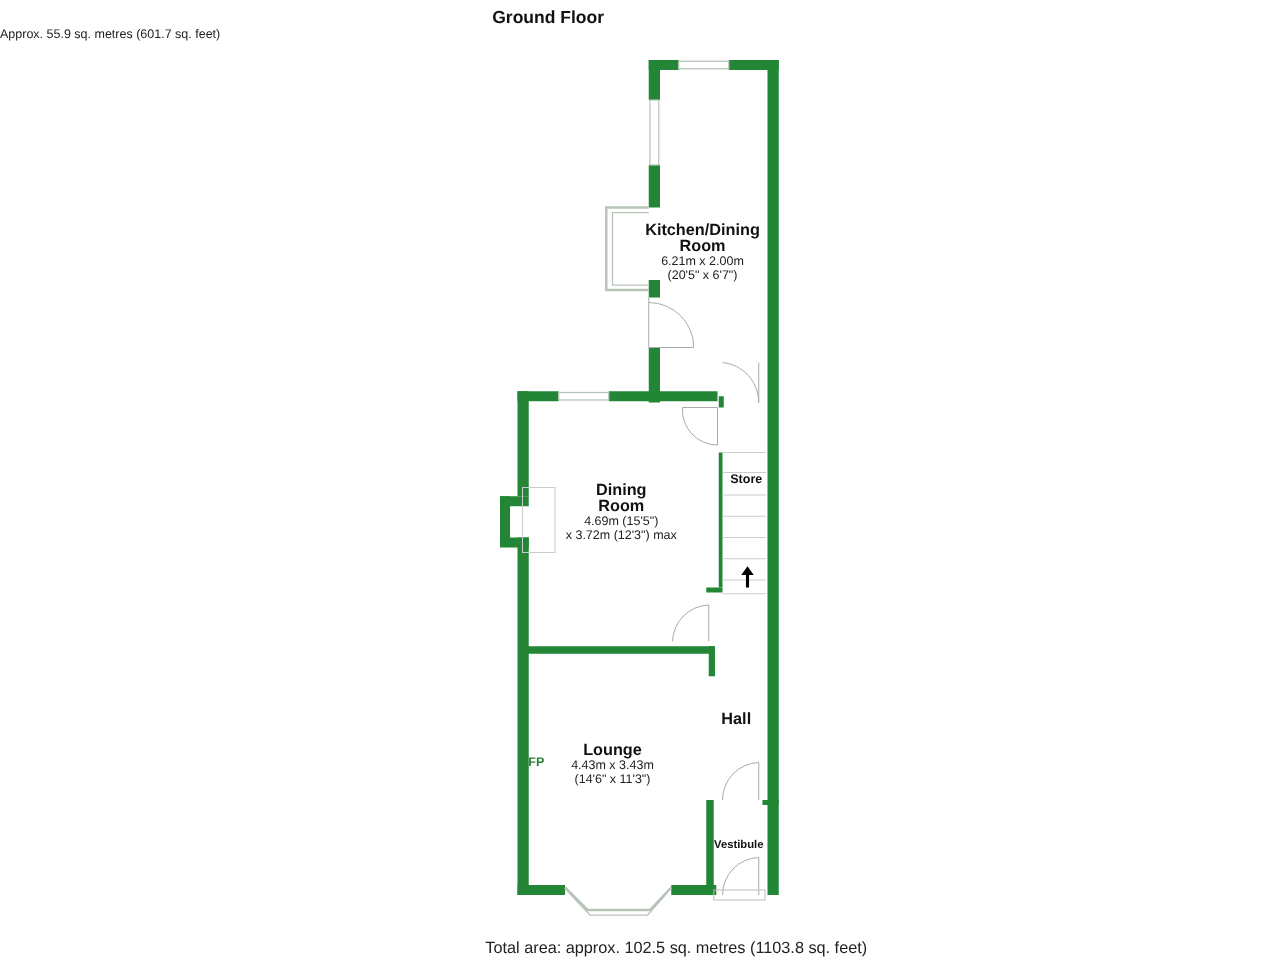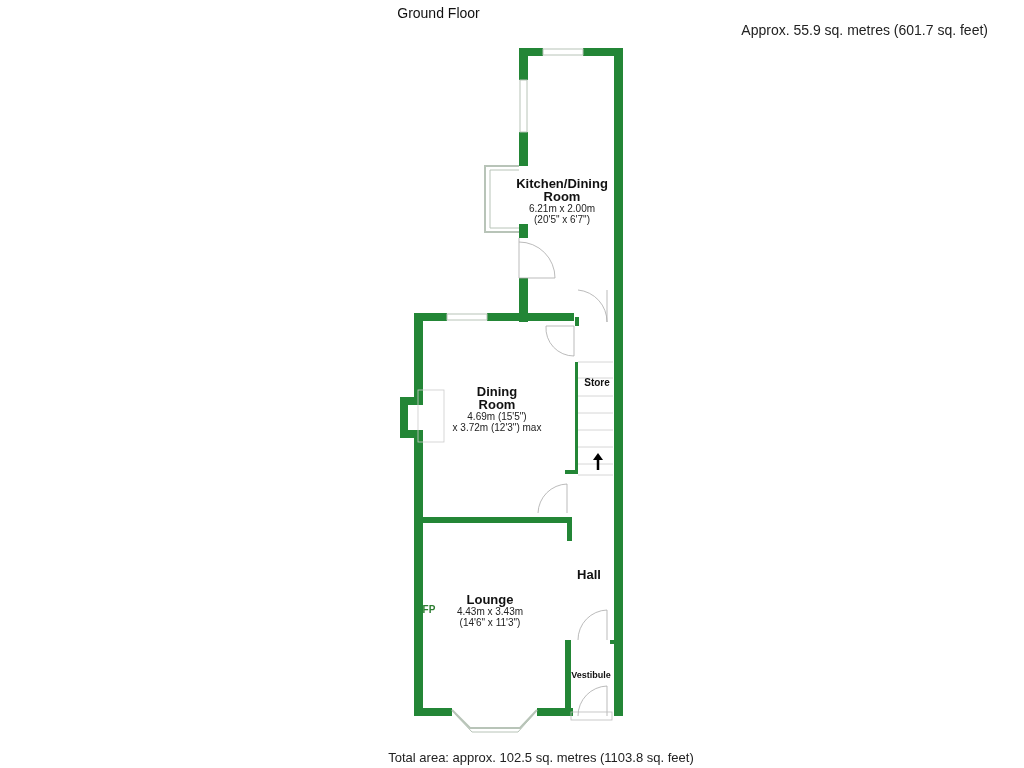--- a/index.html
+++ b/index.html
@@ -1,18 +1,18 @@
 <!DOCTYPE html>
 <html><head>
 <meta charset="utf-8">
 <style>
   html, body { margin:0; padding:0; background:#ffffff; }
   body { width:1024px; height:768px; position:relative; overflow:hidden; font-family:"Liberation Sans", sans-serif; }
-  .title { position:absolute; left:0; width:877px; top:5px; text-align:center; font-weight:normal; font-size:14px; color:#111; }
-  .subtitle { position:absolute; left:0; width:988px; top:22px; text-align:right; font-size:14px; color:#222; }
+  .title { position:absolute; left:0; width:877px; top:5px; text-align:center; font-weight:bold; font-size:14px; color:#111; }
+  .subtitle { position:absolute; left:0; width:988px; top:22px; text-align:left; font-size:10px; color:#222; }
   .footer { position:absolute; left:0; width:1024px; top:750px; text-align:center; font-size:13px; color:#222;padding-left:29px; }
   svg { position:absolute; left:0; top:0; }
   .rname { font-family:"Liberation Sans", sans-serif; font-weight:bold; font-size:13px; fill:#111; }
   .rdim { font-family:"Liberation Sans", sans-serif; font-size:10px; fill:#222; }
   .small { font-family:"Liberation Sans", sans-serif; font-weight:bold; font-size:10px; fill:#111; }
 </style>
 </head>
 <body>
 
 <div class="title">Ground Floor</div>

